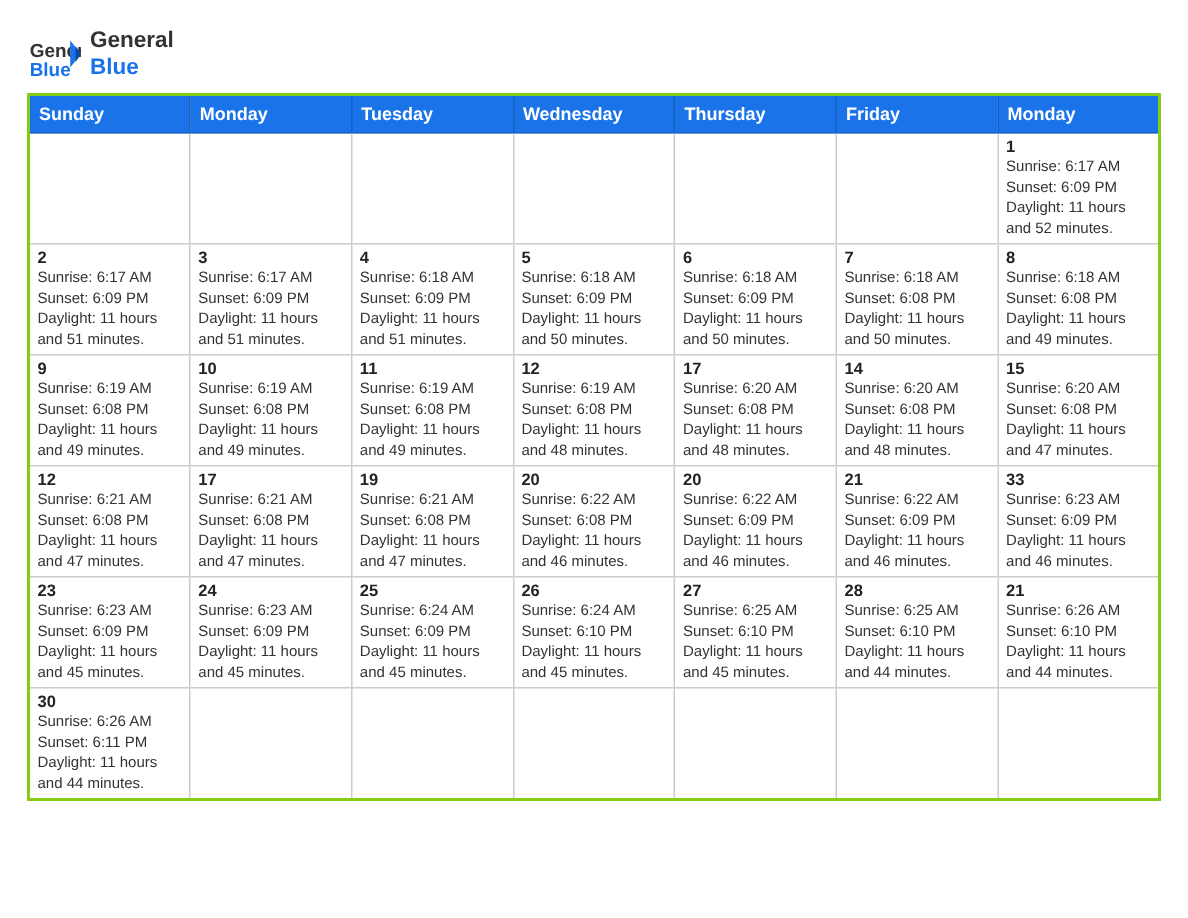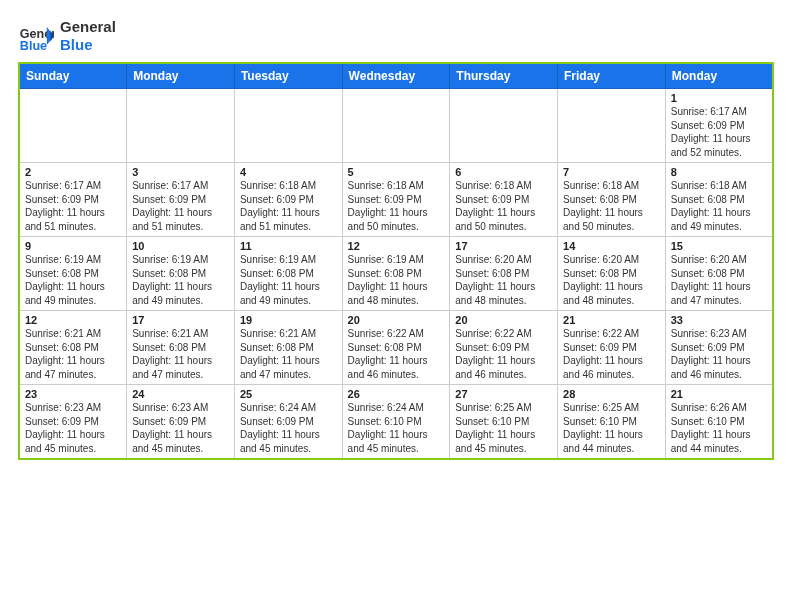--- a/index.html
+++ b/index.html
@@ -335,15 +335,30 @@
 and 44 minutes.</div>
           </td>
           <td>
             <span class="day-num">21</span>
             <div class="day-info" style="white-space: pre-line;">Sunrise: 6:26 AM
 Sunset: 6:10 PM
 Daylight: 11 hours
 and 44 minutes.</div>
           </td>
         </tr>
+        <tr class="last-row">
+          <td>
+            <span class="day-num">30</span>
+            <div class="day-info" style="white-space: pre-line;">Sunrise: 6:26 AM
+Sunset: 6:11 PM
+Daylight: 11 hours
+and 44 minutes.</div>
+          </td>
+          <td class="empty-cell"></td>
+          <td class="empty-cell"></td>
+          <td class="empty-cell"></td>
+          <td class="empty-cell"></td>
+          <td class="empty-cell"></td>
+          <td class="empty-cell"></td>
+        </tr>
       </tbody>
   </table>
 </div>
 
 </body></html>

